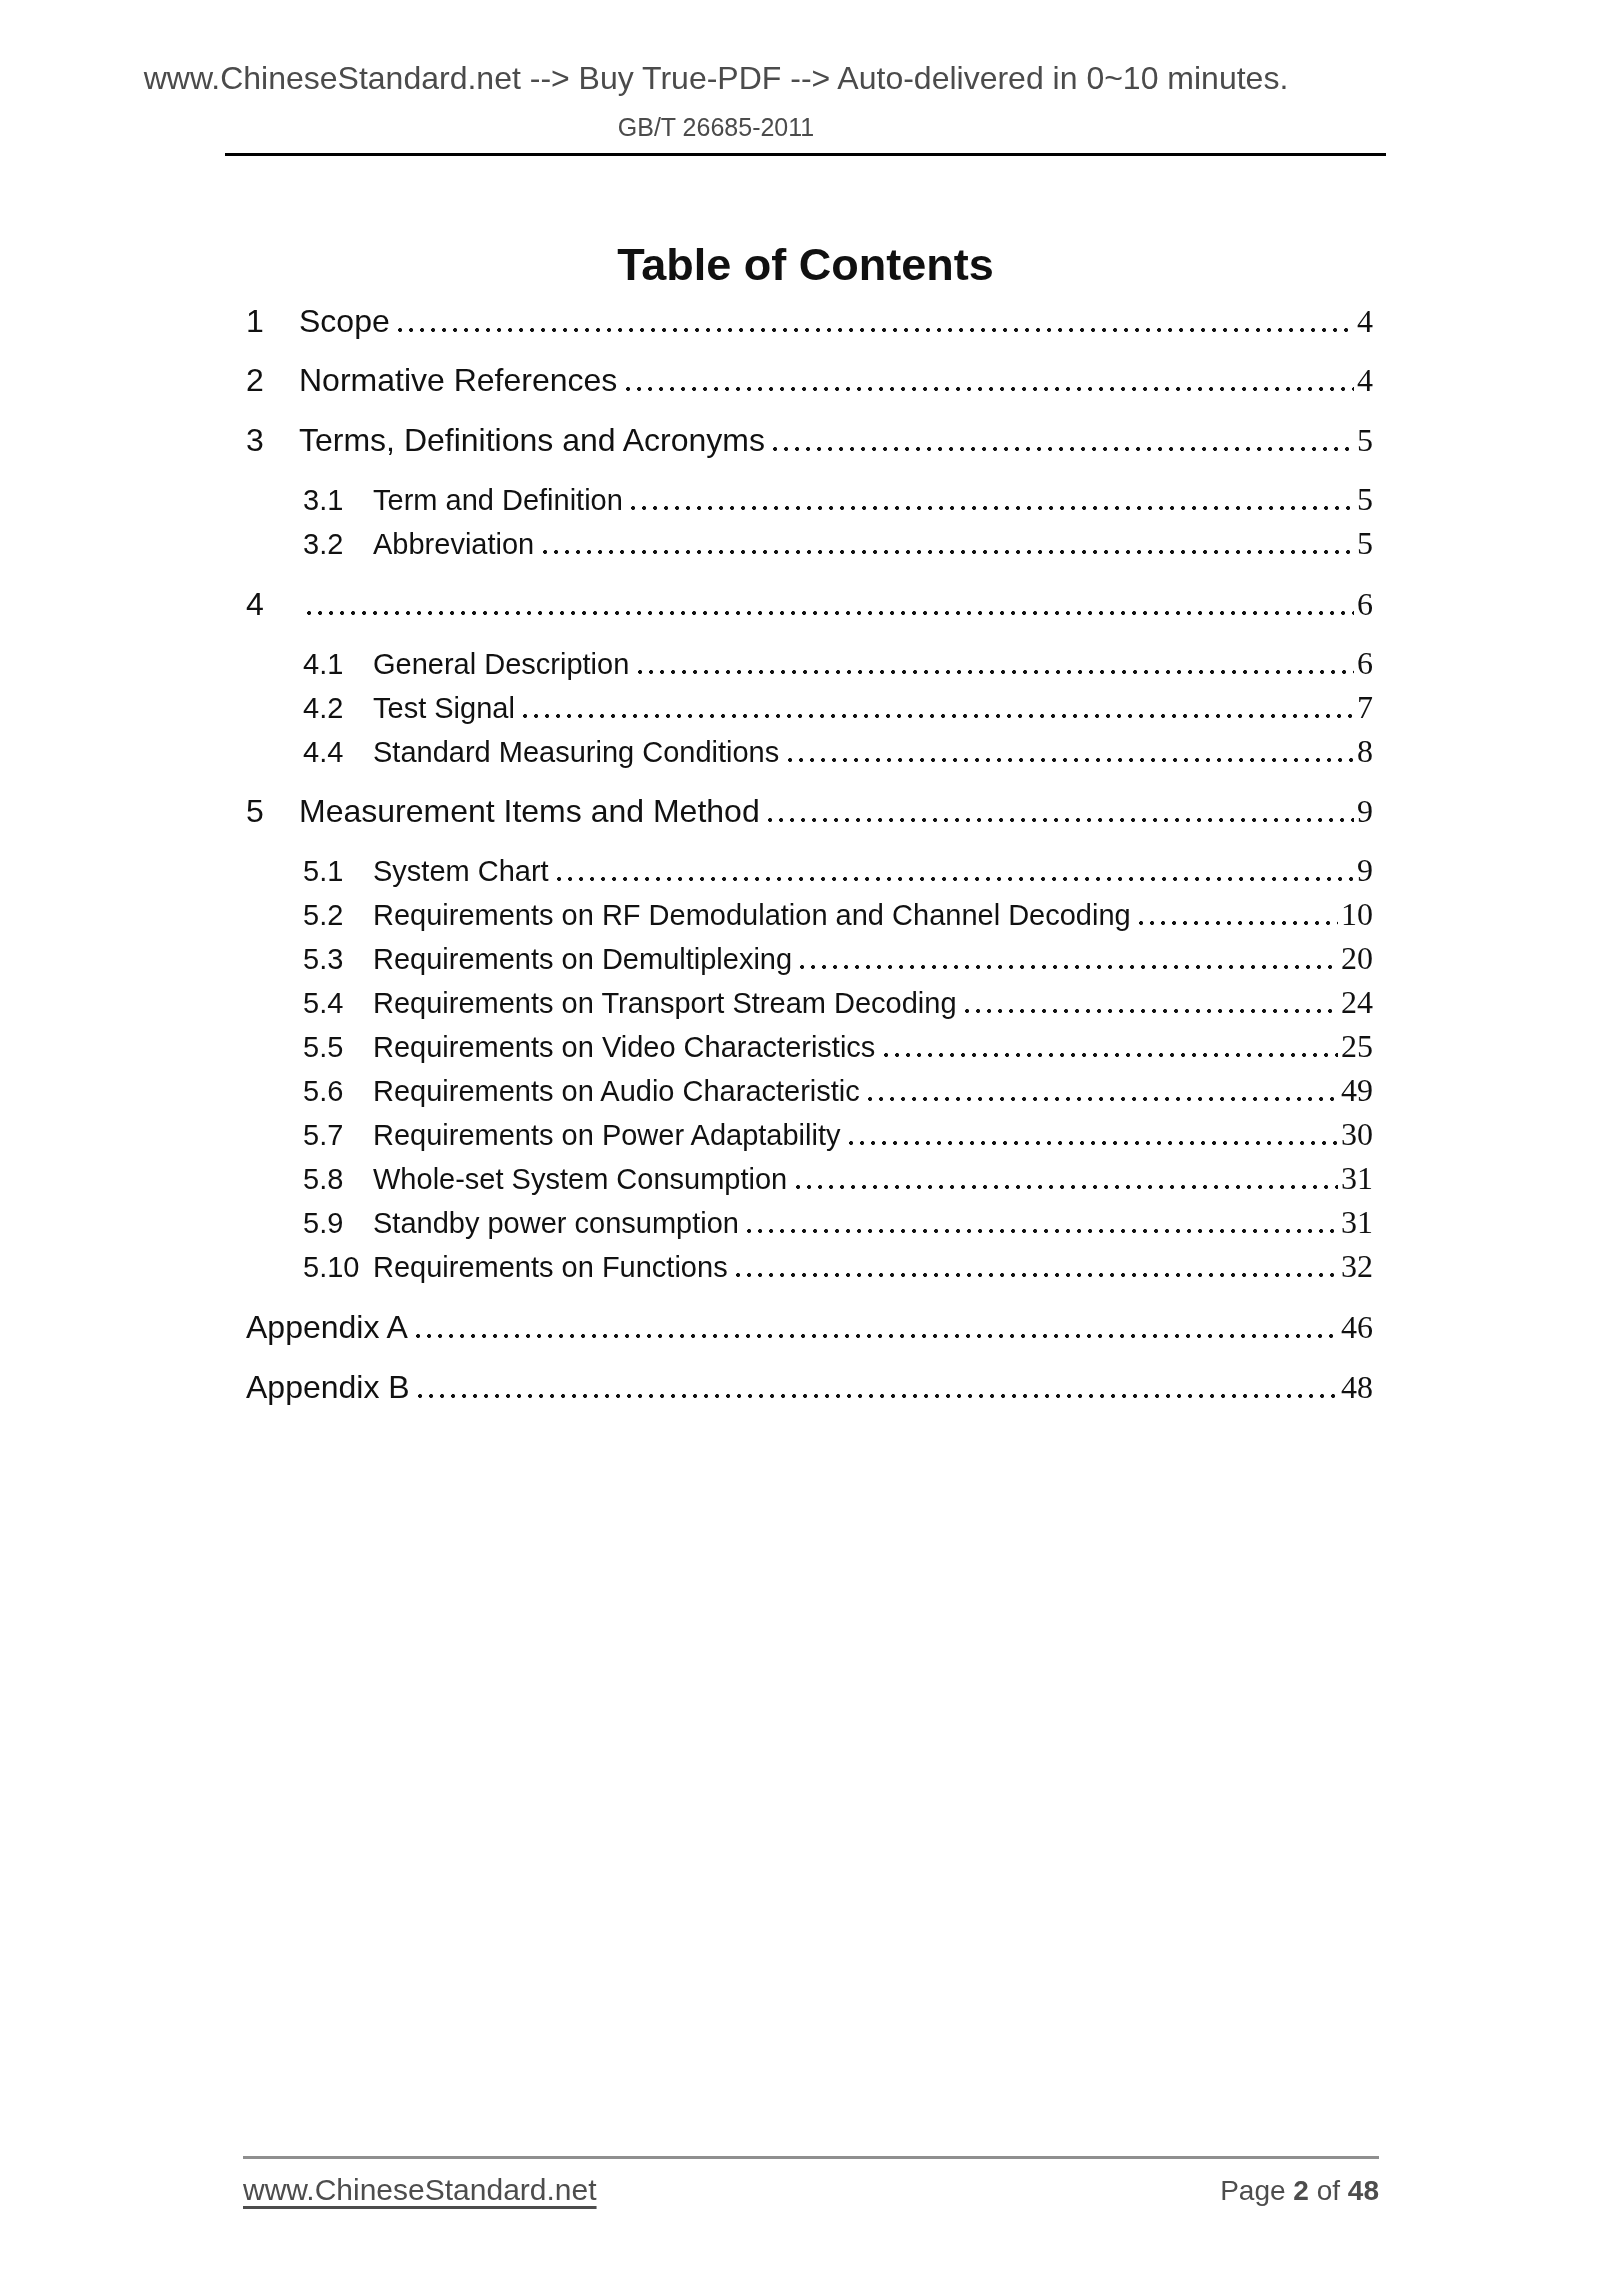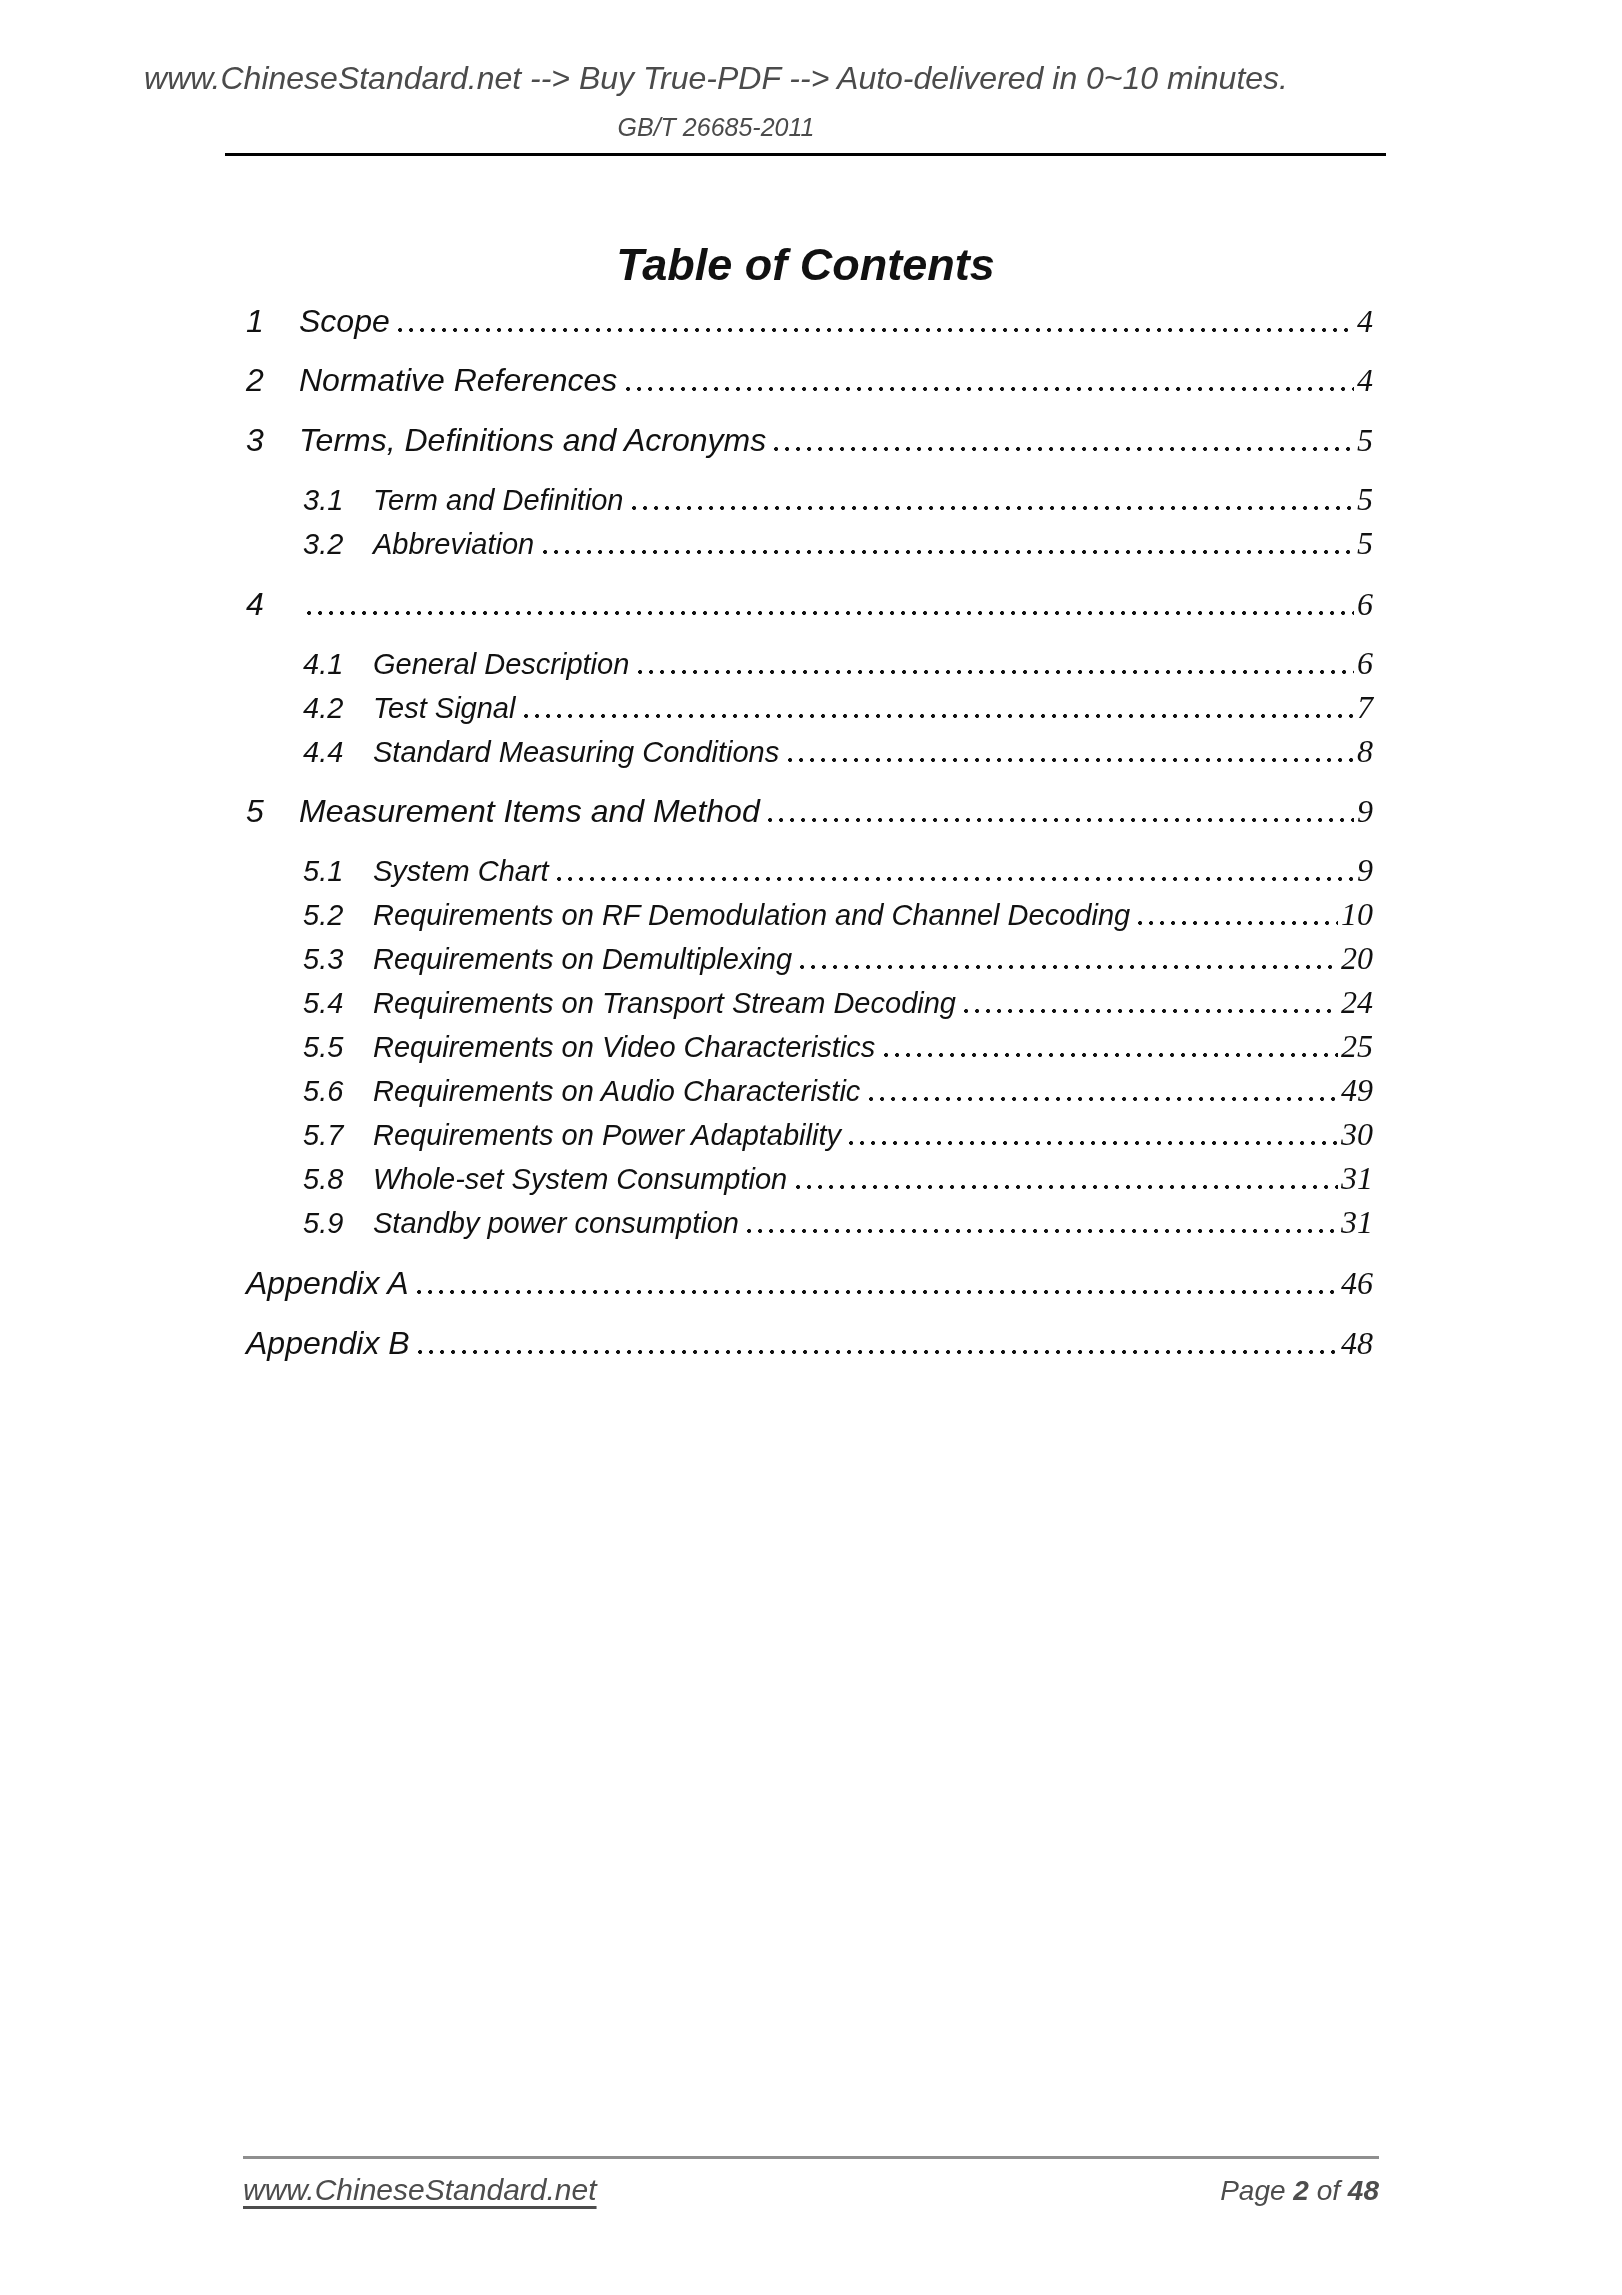--- a/index.html
+++ b/index.html
@@ -3,21 +3,20 @@
 <meta charset="utf-8">
 <style>
   html, body { margin: 0; padding: 0; background: #ffffff; }
   .page {
     position: relative;
     width: 1432px;
     height: 2295px;
     background: var(--page-bg, #ffffff);
     font-family: "Liberation Sans", sans-serif;
     overflow: hidden;
-    font-style: italic;
   }
 
   
   .header-line1 {
     position: absolute; top: 60px; left: 0; width: 100%;
     text-align: center; font-size: 32px; color: var(--header-text, #4b4b4b);
     white-space: nowrap;
   }
   .header-line2 {
     position: absolute; top: 113px; left: 0; width: 100%;
@@ -200,20 +199,26 @@
         <span class="toc-label">Whole-set System Consumption</span>
         <span class="toc-dots"></span>
         <span class="toc-page">31</span>
       </div>
       <div class="toc-row lvl2">
         <span class="toc-num">5.9</span>
         <span class="toc-label">Standby power consumption</span>
         <span class="toc-dots"></span>
         <span class="toc-page">31</span>
       </div>
+      <div class="toc-row lvl2">
+        <span class="toc-num">5.10</span>
+        <span class="toc-label">Requirements on Functions</span>
+        <span class="toc-dots"></span>
+        <span class="toc-page">32</span>
+      </div>
       <div class="toc-row lvl1">
 
         <span class="toc-label">Appendix A</span>
         <span class="toc-dots"></span>
         <span class="toc-page">46</span>
       </div>
       <div class="toc-row lvl1">
 
         <span class="toc-label">Appendix B</span>
         <span class="toc-dots"></span>

